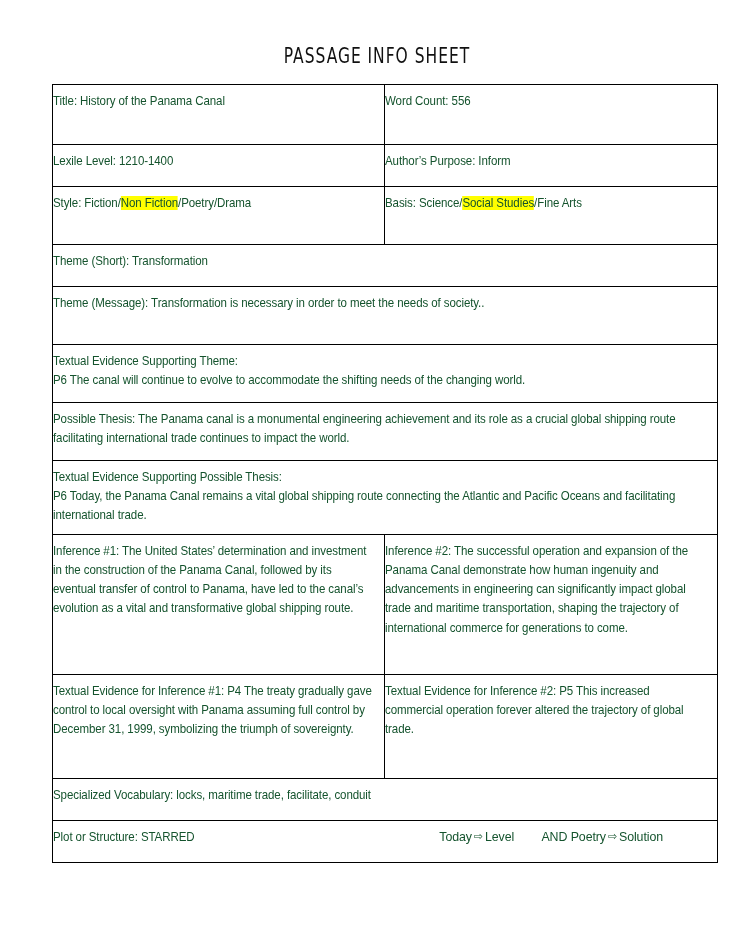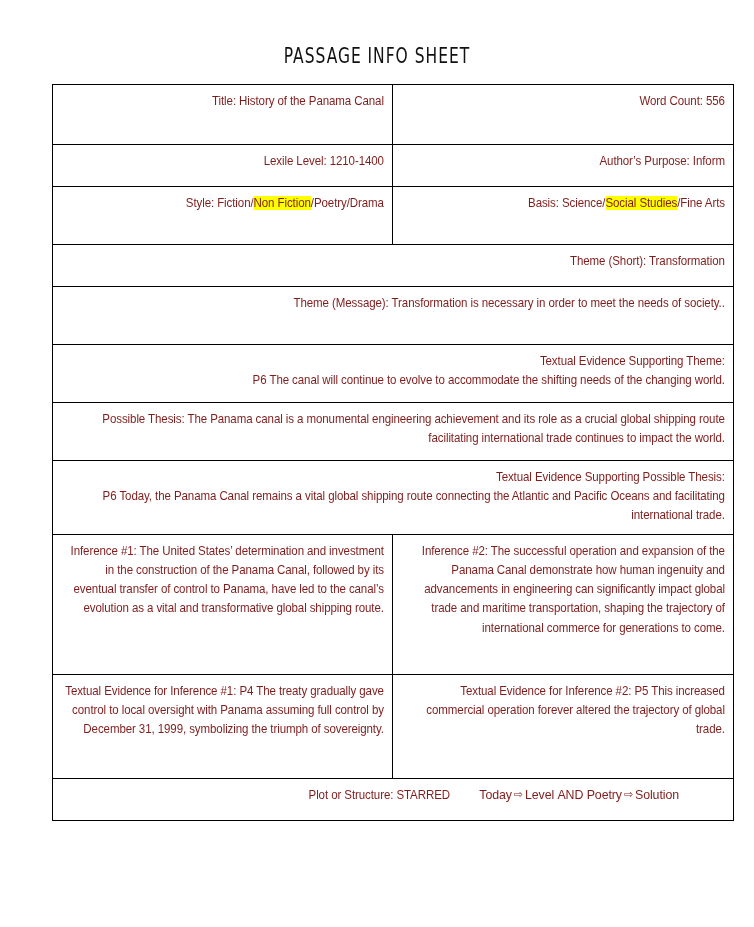--- a/index.html
+++ b/index.html
@@ -41,41 +41,41 @@
     position: absolute;
     left: 52px;
     top: 84px;
     width: 647px;
     border-collapse: collapse;
     table-layout: fixed;
   }
   .info-table td {
     border: 1px solid #000000;
     vertical-align: top;
-    padding: 7px 8px 8px 8px;
+    padding: 7px 8px 8px 0;
     font-family: "Liberation Sans Narrow", "Liberation Sans", sans-serif;
     font-size: 12.4px;
     line-height: 1.55;
     letter-spacing: -0.1px;
-    color: #7f1d1d;
+    color: #14532d;
     transform-origin: left top;
-    text-align: right;
   }
   .info-table td .txt {
     display: block;
     transform: scaleX(0.93);
     transform-origin: left center;
     width: 107.5%;
   }
   .col-left { width: 323px; }
   .col-right { width: 324px; margin-left: 39px; }
   .hl {
     background: #ffff00;
   }
   .u {
+    margin-left: 24px;
   }
   .cell-tall-1 { height: 44px; }
   .cell-row-theme { height: 26px; }
   .cell-evidence { height: 42px; }
   .cell-inference { height: 124px; }
   .cell-evidence-inf { height: 88px; }
   .cell-vocab { height: 26px; }
   .cell-plot { height: 26px; }
   .plot-row {
     display: flex;
@@ -164,20 +164,25 @@
       </tr>
       <tr>
         <td class="col-left cell-evidence-inf">
             <span class="txt">Textual Evidence for Inference #1: P4 The treaty gradually gave control to local oversight with Panama assuming full control by December 31, 1999, symbolizing the triumph of sovereignty.</span>
           </td>
         <td class="col-right cell-evidence-inf">
             <span class="txt">Textual Evidence for Inference #2: P5 This increased commercial operation forever altered the trajectory of global trade.</span>
           </td>
       </tr>
       <tr>
+        <td class="cell-vocab" colspan="2">
+            <span class="txt">Specialized Vocabulary: locks, maritime trade, facilitate, conduit</span>
+          </td>
+      </tr>
+      <tr>
         <td class="cell-plot" colspan="2">
           <div class="plot-row">
             <span class="txt nowrap">Plot or Structure:  STARRED</span>
             <span class="plot-right"><span>Today</span><span class="arrow">⇨</span><span>Level</span>&nbsp;<span class="u">AND</span>&nbsp;<span>Poetry</span><span class="arrow">⇨</span><span>Solution</span></span>
           </div>
         </td>
       </tr>
     </tbody>
   </table>
 

